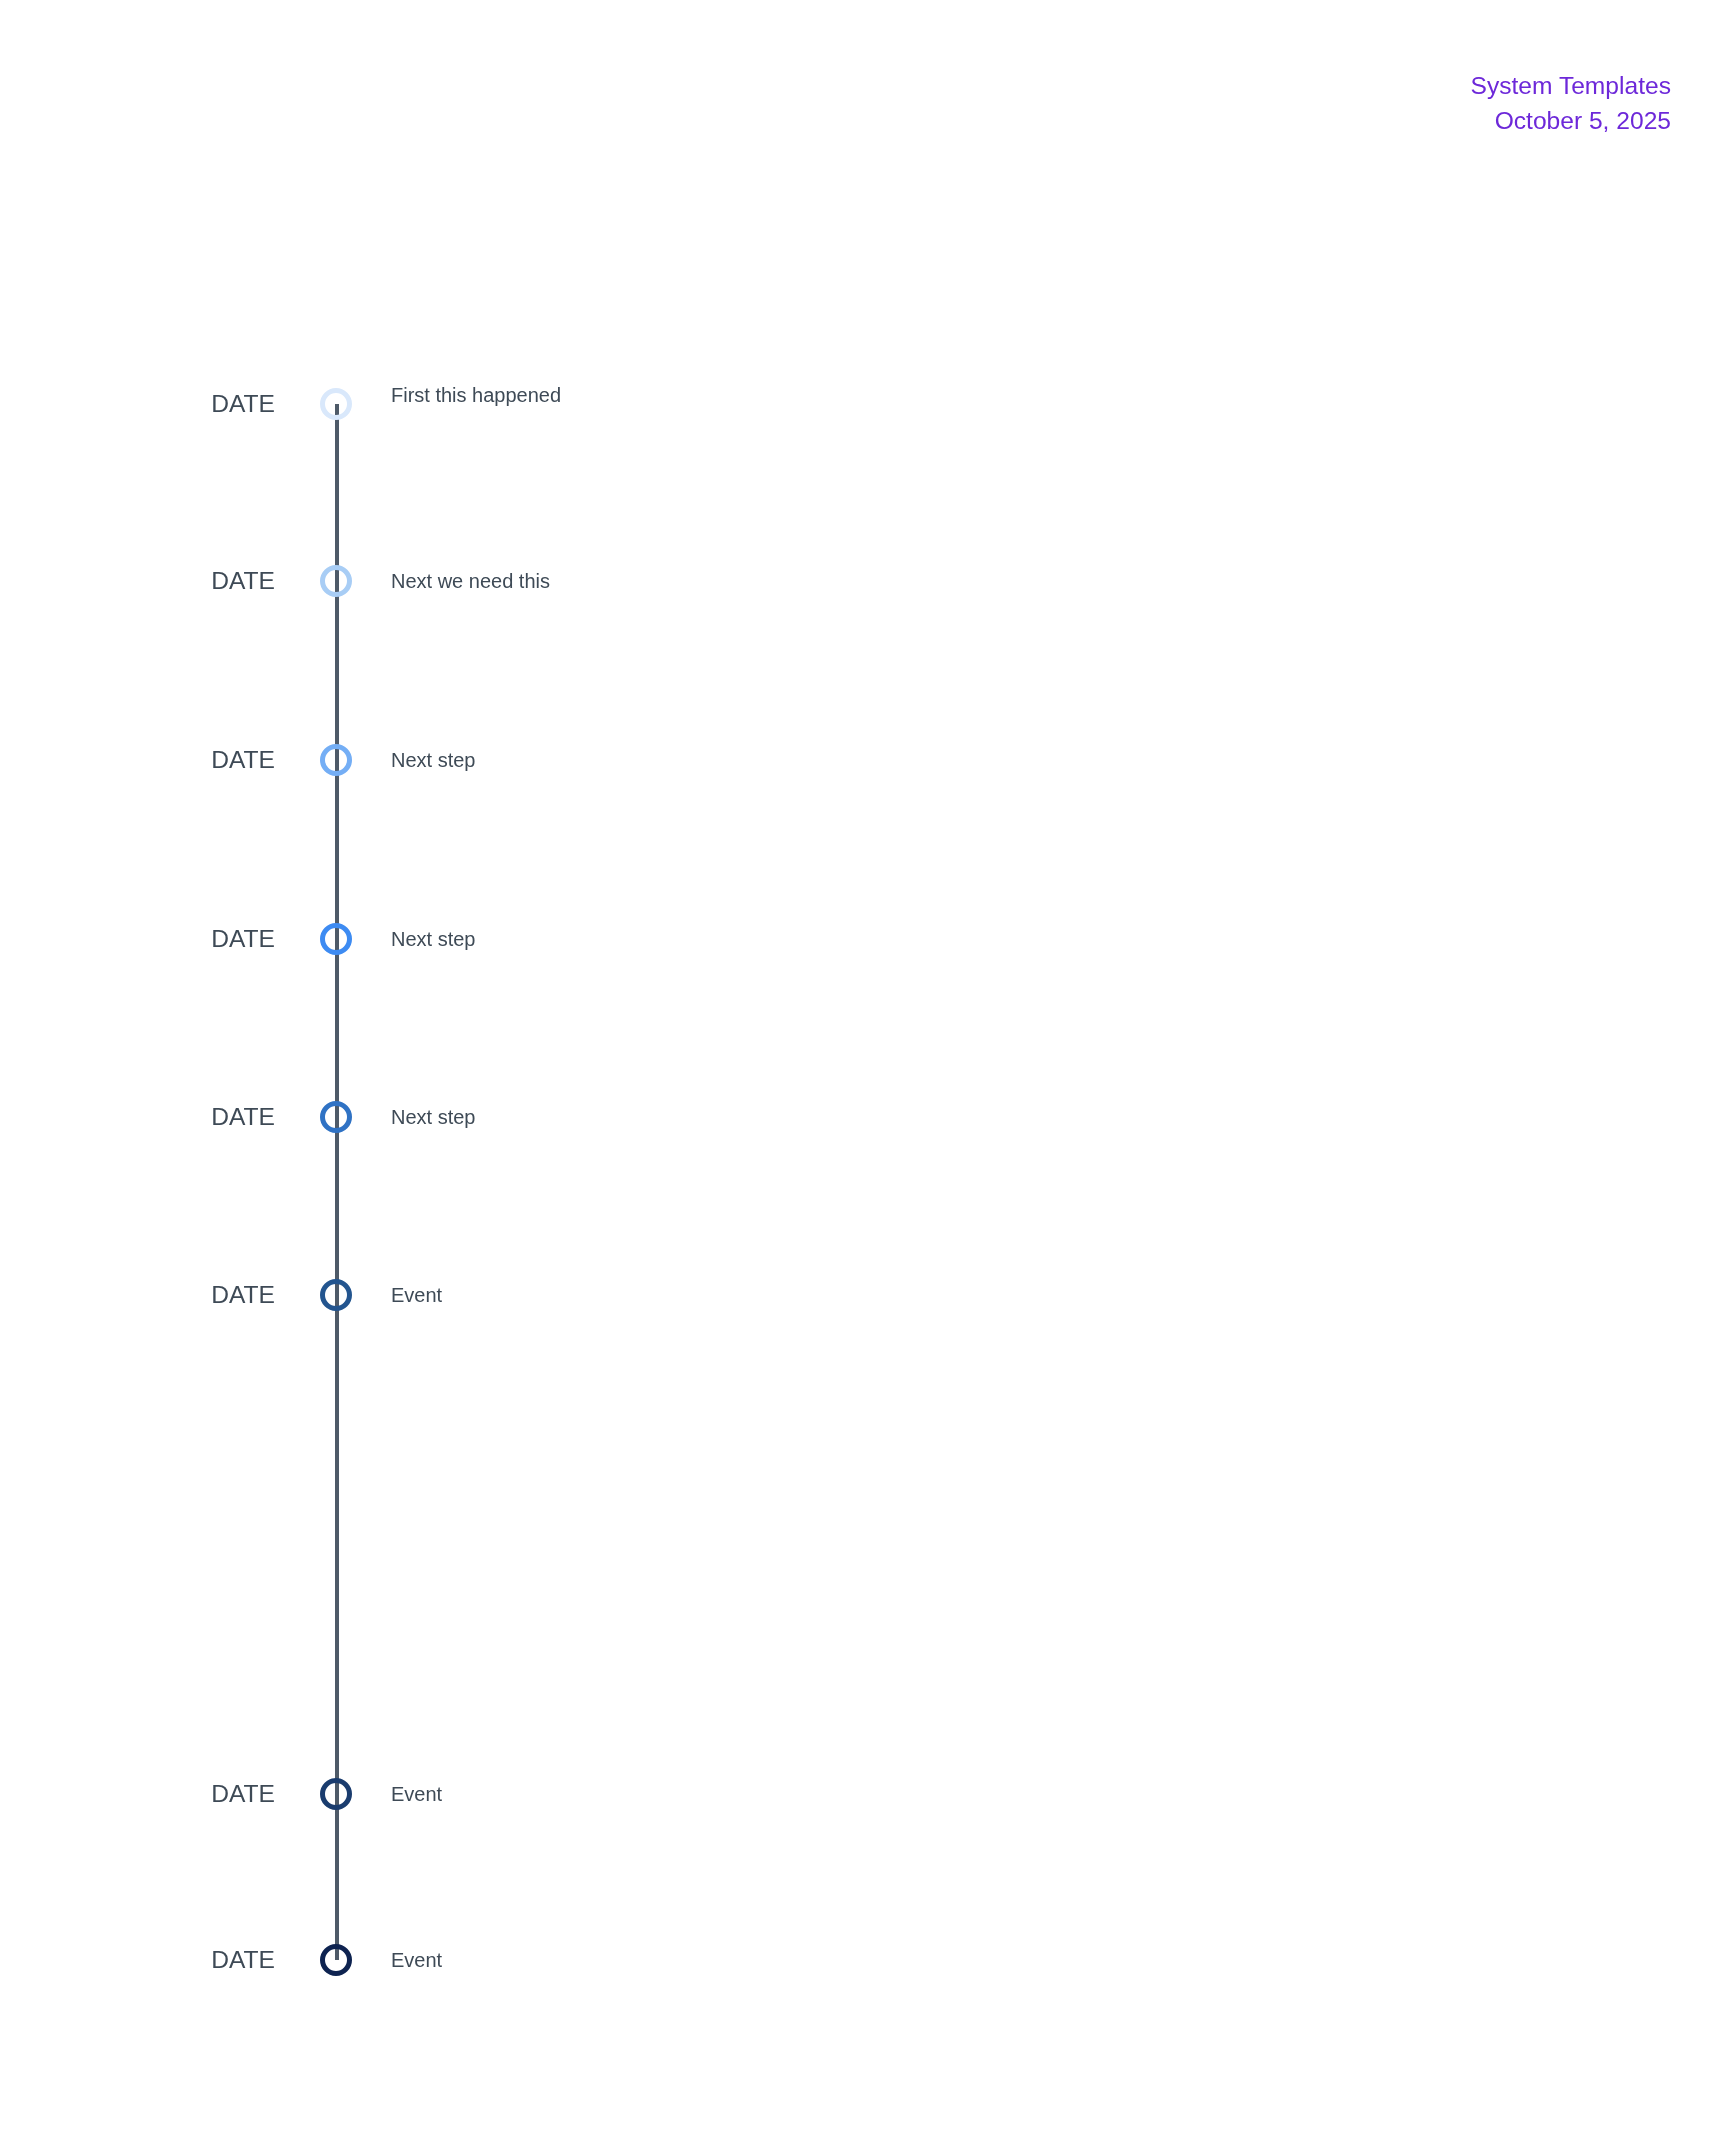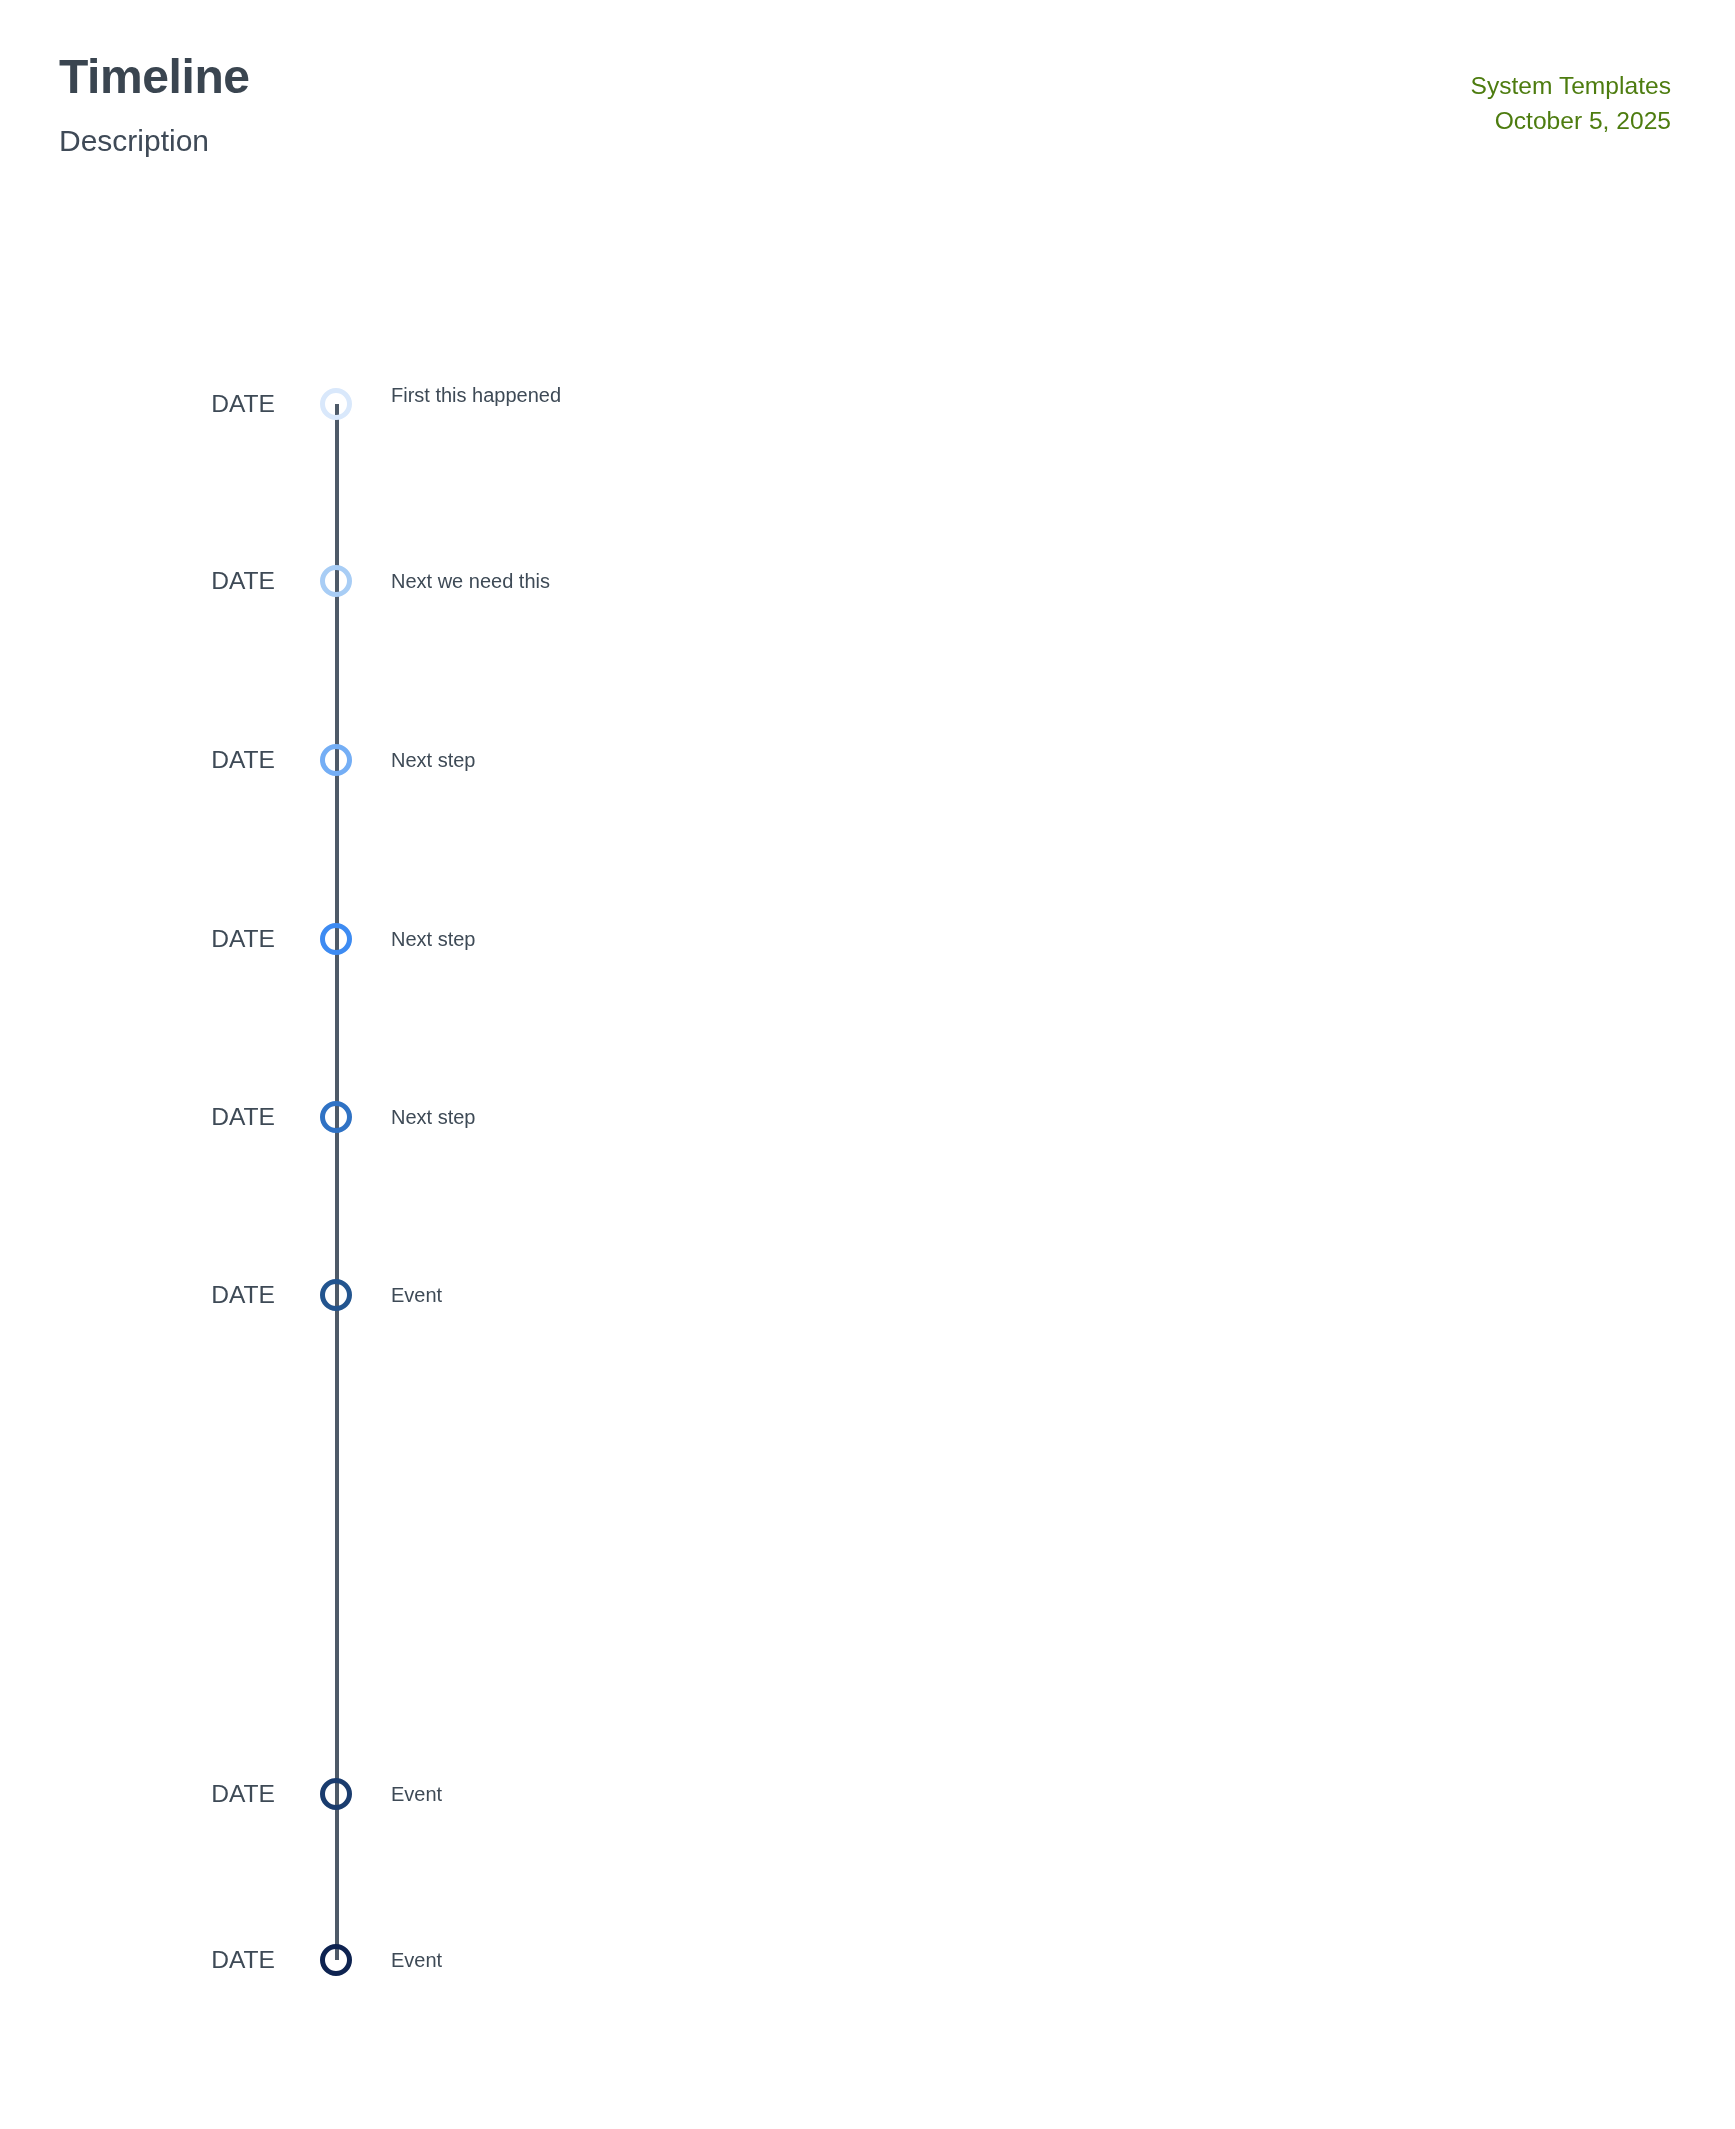--- a/index.html
+++ b/index.html
@@ -49,21 +49,21 @@
 
   .header-right {
     position: absolute;
     right: 65px;
     top: 69px;
     text-align: right;
   }
 
   .header-meta-line {
     font-size: 24.6px;
-    color: #4d7c0f;
+    color: #6d28d9;
     line-height: 1.42;
     white-space: nowrap;
   }
 
   
   .timeline {
     position: absolute;
     left: 0;
     top: 0;
     width: 1736px;
@@ -123,24 +123,20 @@
 
   .row-label.raised {
     margin-top: -8.7px;
   }
 </style>
 </head>
 <body>
 
 <div class="page-header">
 
-  <div class="header-left">
-    <div class="page-title">Timeline</div>
-    <div class="page-subtitle">Description</div>
-  </div>
 
   <div class="header-right">
     <div class="header-meta-line">System Templates</div>
     <div class="header-meta-line">October 5, 2025</div>
   </div>
 
 </div>
 
 <div class="timeline" id="timeline-root">
   <div class="timeline-axis" id="timeline-axis" style="left: 335px; top: 404px; height: 1556px; background: rgb(78, 90, 104);"></div>

